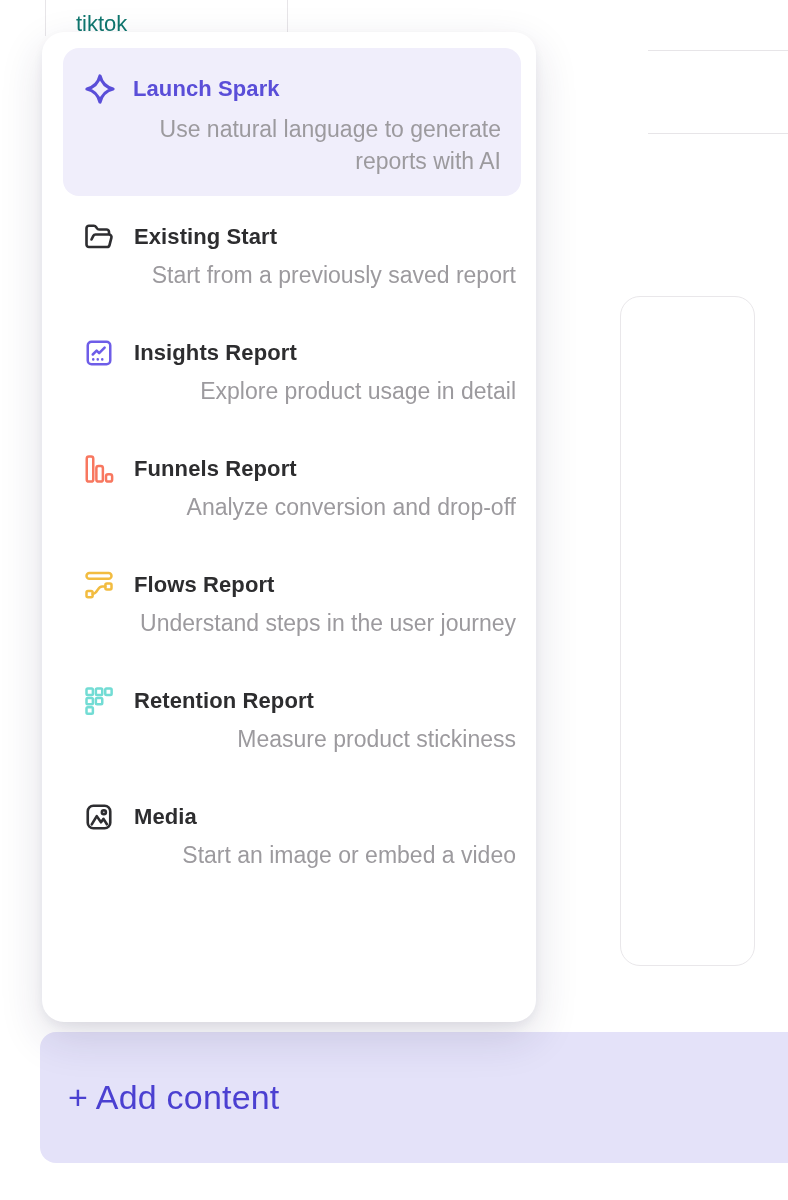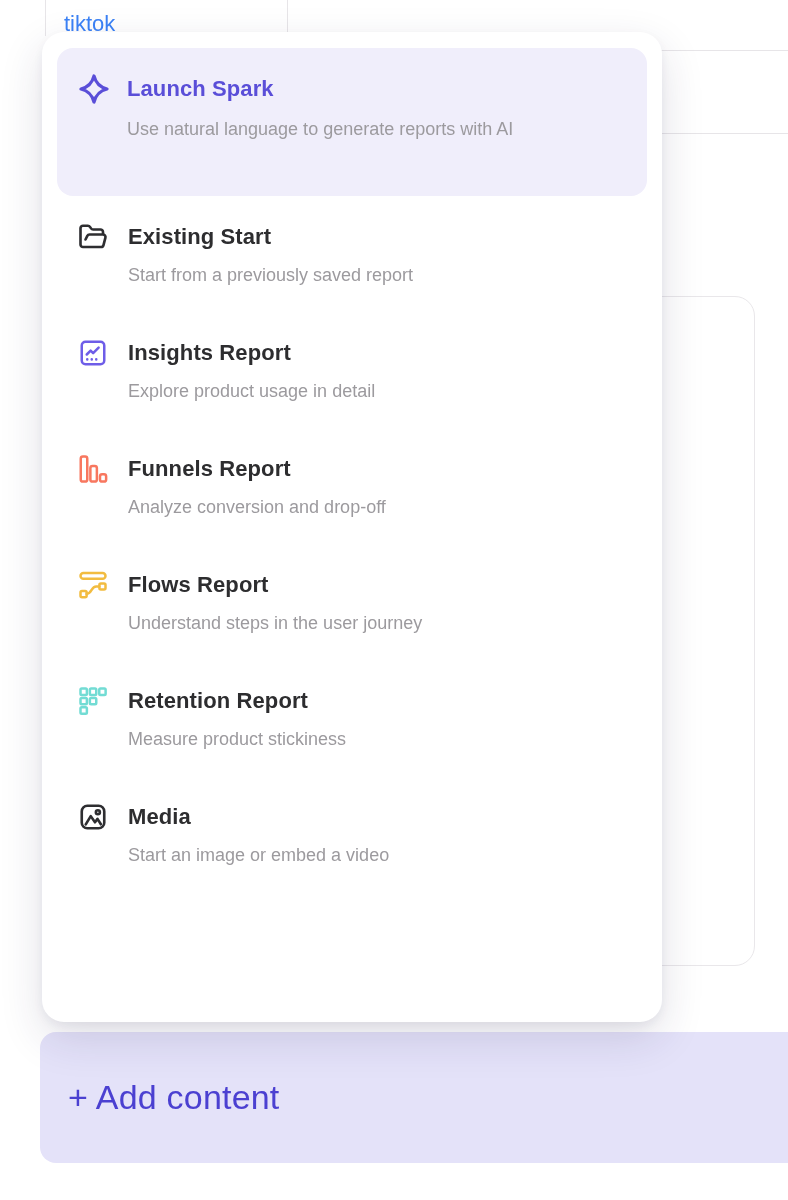--- a/index.html
+++ b/index.html
@@ -7,43 +7,43 @@
     font-family:"Liberation Sans", sans-serif; }
   .canvas { position:relative; width:788px; height:1200px; background:#fff; }
 
   
   .bg-vline { position:absolute; width:1px; background:var(--divider); z-index:1; }
   .bg-vline.v1 { left:45px; top:0; height:36px; }
   .bg-vline.v2 { left:287px; top:0; height:46px; }
   .bg-hline { position:absolute; left:648px; width:140px; height:1px; background:var(--divider); z-index:1; }
   .bg-hline.h1 { top:50px; }
   .bg-hline.h2 { top:133px; }
-  .bg-text { position:absolute; left:64px; top:11px; font-size:22px; color:#3b82f6; z-index:1; }
+  .bg-text { position:absolute; left:76px; top:11px; font-size:22px; color:#0f766e; z-index:1; }
   .bg-card { position:absolute; left:620px; top:296px; width:135px; height:670px;
     border:1px solid #e9e7ea; border-radius:20px; background:#fff; z-index:1; }
 
   
-  .popover { position:absolute; left:42px; top:32px; width:620px; height:990px;
+  .popover { position:absolute; left:42px; top:32px; width:494px; height:990px;
     background:#ffffff; border-radius:22px; z-index:10;
-    box-shadow:0 4px 10px rgba(40,35,80,.06), 0 16px 44px rgba(40,35,80,.14); }
+    box-shadow:0 4px 10px rgba(40,35,80,.06), 0 16px 44px rgba(40,35,80,.14);padding-left:6px; }
 
   .menu-item { display:flex; align-items:flex-start; cursor:pointer; }
   .menu-item.highlighted { margin:16px 15px 0 15px; height:148px;
     background:var(--highlight-bg); border-radius:16px; padding:26px 20px 0 21px; }
   .menu-item.regular { height:116px; padding:26px 20px 0 36px; }
 
   .item-icon { flex:0 0 auto; width:30px; height:30px; margin-right:20px; margin-top:0; }
   .menu-item.highlighted .item-icon { width:32px; height:32px; margin-right:17px; margin-top:-1px; }
   .item-icon svg { width:100%; height:100%; display:block; }
 
   .item-text { flex:1 1 auto; min-width:0; }
   .item-title { font-size:22px; line-height:30px; font-weight:600; color:var(--title-text);
     letter-spacing:.1px; }
   .menu-item.highlighted .item-title { color:var(--accent); }
-  .item-desc { font-size:18px; line-height:30px; color:var(--subtitle-text); margin-top:8px; }
+  .item-desc { font-size:23px; line-height:30px; color:var(--subtitle-text); margin-top:8px;text-align:right; }
   .menu-item.highlighted .item-desc { line-height:32px; margin-top:9px; max-width:452px; }
 
   
   .add-content { position:absolute; left:40px; top:1032px; width:768px; height:131px;
     background:var(--add-bg); border-radius:16px; z-index:5; display:flex; align-items:center;
     padding-left:28px; cursor:pointer; }
   .add-content-label { font-size:34px; color:var(--add-text); letter-spacing:.2px; }
 </style>
 </head>
 <body>

